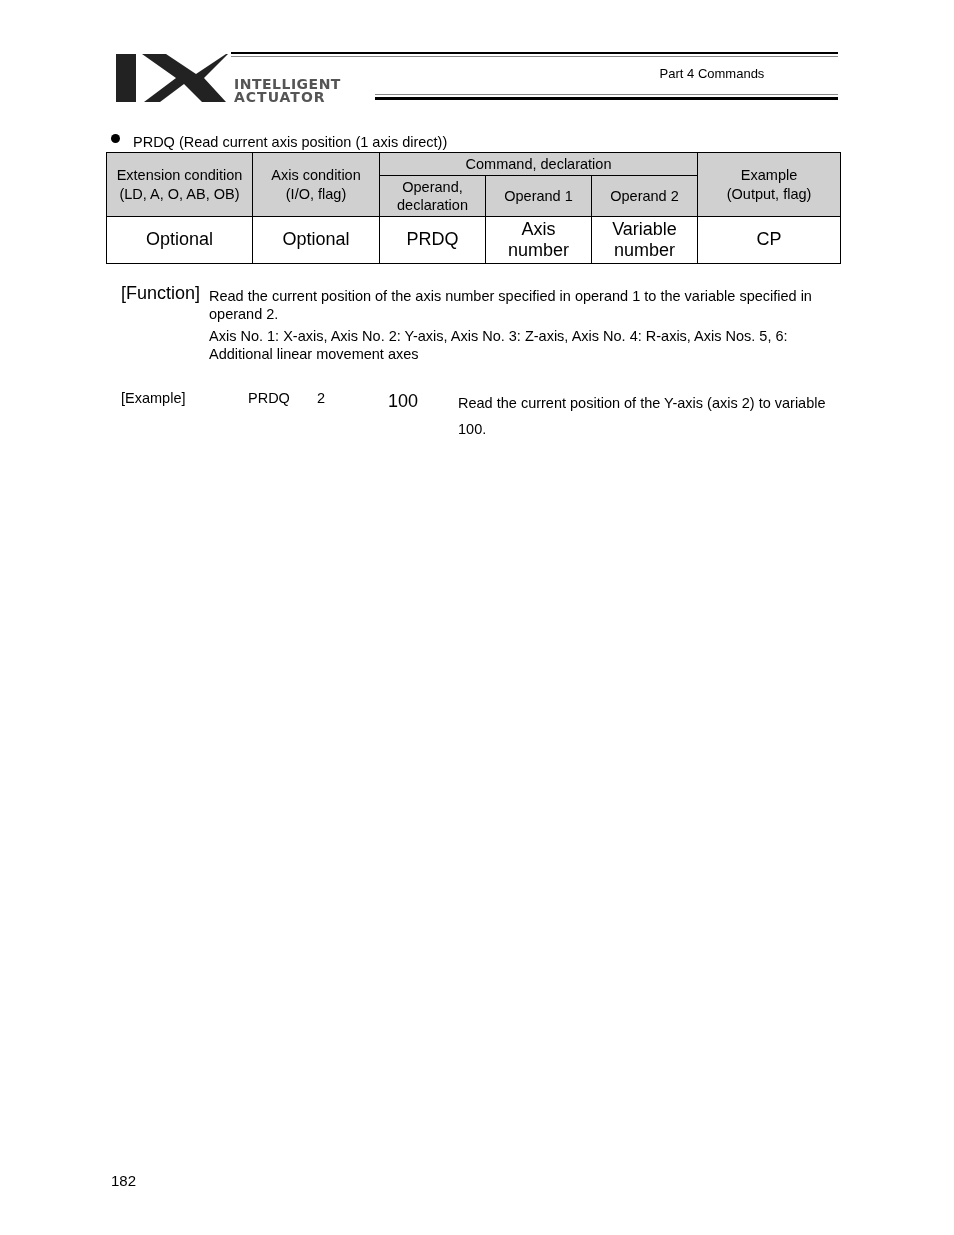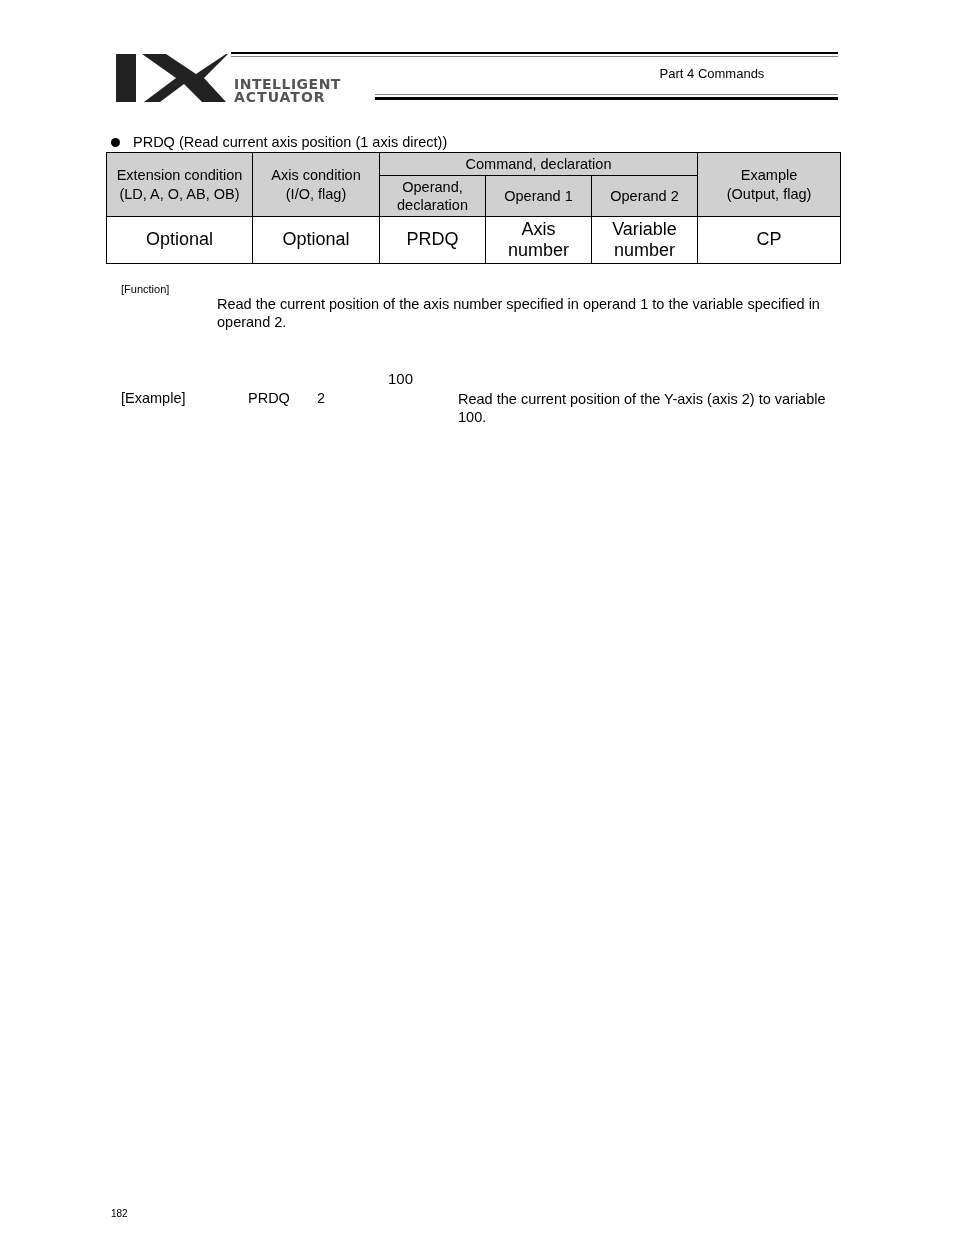--- a/index.html
+++ b/index.html
@@ -62,21 +62,21 @@
       width: 224px;
       text-align: center;
       font-size: 13px;
     }
     .section-heading {
       position: absolute;
       left: 111px;
       top: 134px;
       font-size: 14.5px;
       display: flex;
-      align-items: center;
+      align-items: flex-start;
     }
     .bullet {
       display: inline-block;
       width: 9px;
       height: 9px;
       border-radius: 50%;
       background: #000;
       margin-right: 13px;
     }
     table.cmd {
@@ -102,31 +102,31 @@
     table.cmd tr.r2 td { height: 40px; }
     table.cmd tr.r3 td {
       height: 46px;
       font-size: 18px;
       line-height: 1.18;
     }
     .fn-label {
       position: absolute;
       left: 121px;
       top: 283px;
-      font-size: 11px;
+      font-size: 18px;
     }
     .fn-body {
       position: absolute;
       left: 205px;
       top: 283px;
       width: 640px;
       font-size: 14.5px;
       line-height: 18px;
     }
-    .fn-body p { margin: 12px; }
+    .fn-body p { margin: 4px; }
     .ex-label {
       position: absolute;
       left: 121px;
       top: 390px;
       font-size: 14.5px;
       text-align: center;
     }
     .ex-cmd {
       position: absolute;
       left: 248px;
@@ -135,37 +135,36 @@
     }
     .ex-op1 {
       position: absolute;
       left: 317px;
       top: 390px;
       font-size: 14.5px;
     }
     .ex-op2 {
       position: absolute;
       left: 388px;
-      top: 370px;
-      font-size: 15px;
+      top: 391px;
+      font-size: 18px;
     }
     .ex-desc {
       position: absolute;
       left: 458px;
       top: 390px;
       width: 380px;
       font-size: 14.5px;
-      line-height: 18px;
+      line-height: 26px;
     }
     .page-number {
       position: absolute;
       left: 111px;
       top: 1172px;
-      font-size: 10px;
-      margin-top: 36px;
+      font-size: 15px;
     }
   </style>
 </head>
 <body>
 
 <div class="logo">
   <svg width="290" height="52" viewBox="0 0 290 52" xmlns="http://www.w3.org/2000/svg">
 
     <rect x="2" y="2" width="20" height="48" fill="#222"></rect>
 
@@ -231,20 +230,21 @@
       <div>number</div>
     </td>
     <td>CP</td>
   </tr>
 </tbody>
   </table>
 
 <div class="fn-label">[Function]</div>
 <div class="fn-body">
   <p>Read the current position of the axis number specified in operand 1 to the variable specified in operand 2.</p>
+  <p>Axis No. 1: X-axis, Axis No. 2: Y-axis, Axis No. 3: Z-axis, Axis No. 4: R-axis, Axis Nos. 5, 6: Additional linear movement axes</p>
 </div>
 
 <div class="ex-label">[Example]</div>
 <div class="ex-cmd">PRDQ</div>
 <div class="ex-op1">2</div>
 <div class="ex-op2">100</div>
 <div class="ex-desc">Read the current position of the Y-axis (axis 2) to variable 100.</div>
 
 <div class="page-number">182</div>
 

